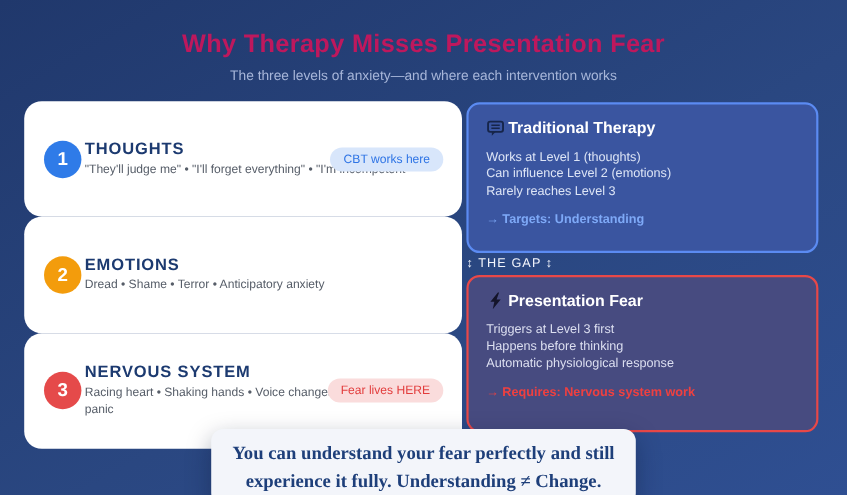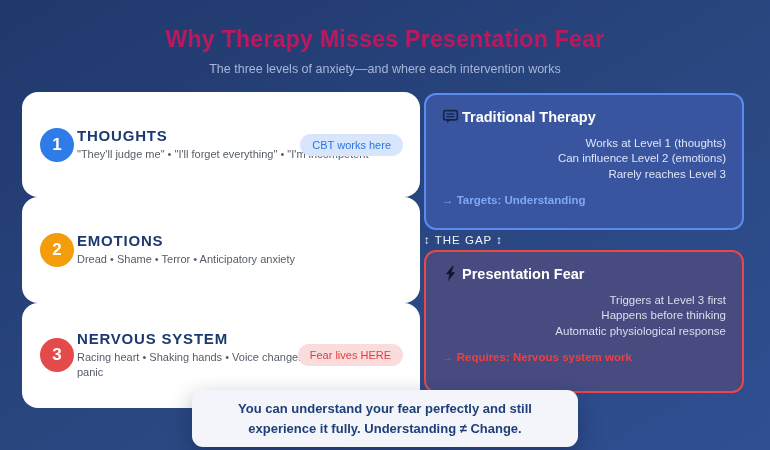--- a/index.html
+++ b/index.html
@@ -32,33 +32,33 @@
 
   
   .right-col { position:absolute; left:424px; top:93px; width:320px; height:315px;
                display:flex; flex-direction:column; }
   .panel { border-radius:12px; border:2px solid; padding:13px 16px; }
   .panel-therapy { height:137px; }
   .panel-fear { height:143px; }
   .panel-title-row { display:flex; align-items:center; margin-bottom:11px; }
   .panel-icon { width:17px; height:17px; margin-right:3px; flex:0 0 17px; }
   .panel-title { color:#ffffff; font-size:14.5px; font-weight:bold; }
-  .panel-line { font-size:11.5px; line-height:1.33;text-align:right; }
+  .panel-line { font-size:11.5px; line-height:1.33; }
   .panel-therapy .panel-line { color:#dde5f6; }
   .panel-fear .panel-line { color:#dcdff0; }
   .panel-target { margin-top:12px; font-size:11.5px; font-weight:bold; }
   .gap-row { height:20px; display:flex; align-items:center; justify-content:flex-start; }
   .gap-label { color:#f2f5fc; font-size:11.5px; letter-spacing:1px; }
 
   
   .footnote { position:absolute; top:390px; left:50%; transform:translateX(-50%);
               width:386px; background:#f3f5fa; border-radius:11px;
               padding:9px 18px; text-align:center; z-index:5;
               box-shadow:0 8px 22px rgba(10,20,50,.35); }
-  .footnote-text { color:#1e3f7a; font-size:13px; font-weight:bold; line-height:1.5; }
+  .footnote-text { color:#1e3f7a; font-size:17px; font-weight:bold; line-height:1.5;font-family:Liberation Serif, serif; }
 </style>
 </head>
 <body>
 
 <div class="header">
   <div class="page-title">Why Therapy Misses Presentation Fear</div>
   <div class="page-subtitle">The three levels of anxiety—and where each intervention works</div>
 </div>
 
 <div class="left-col">

